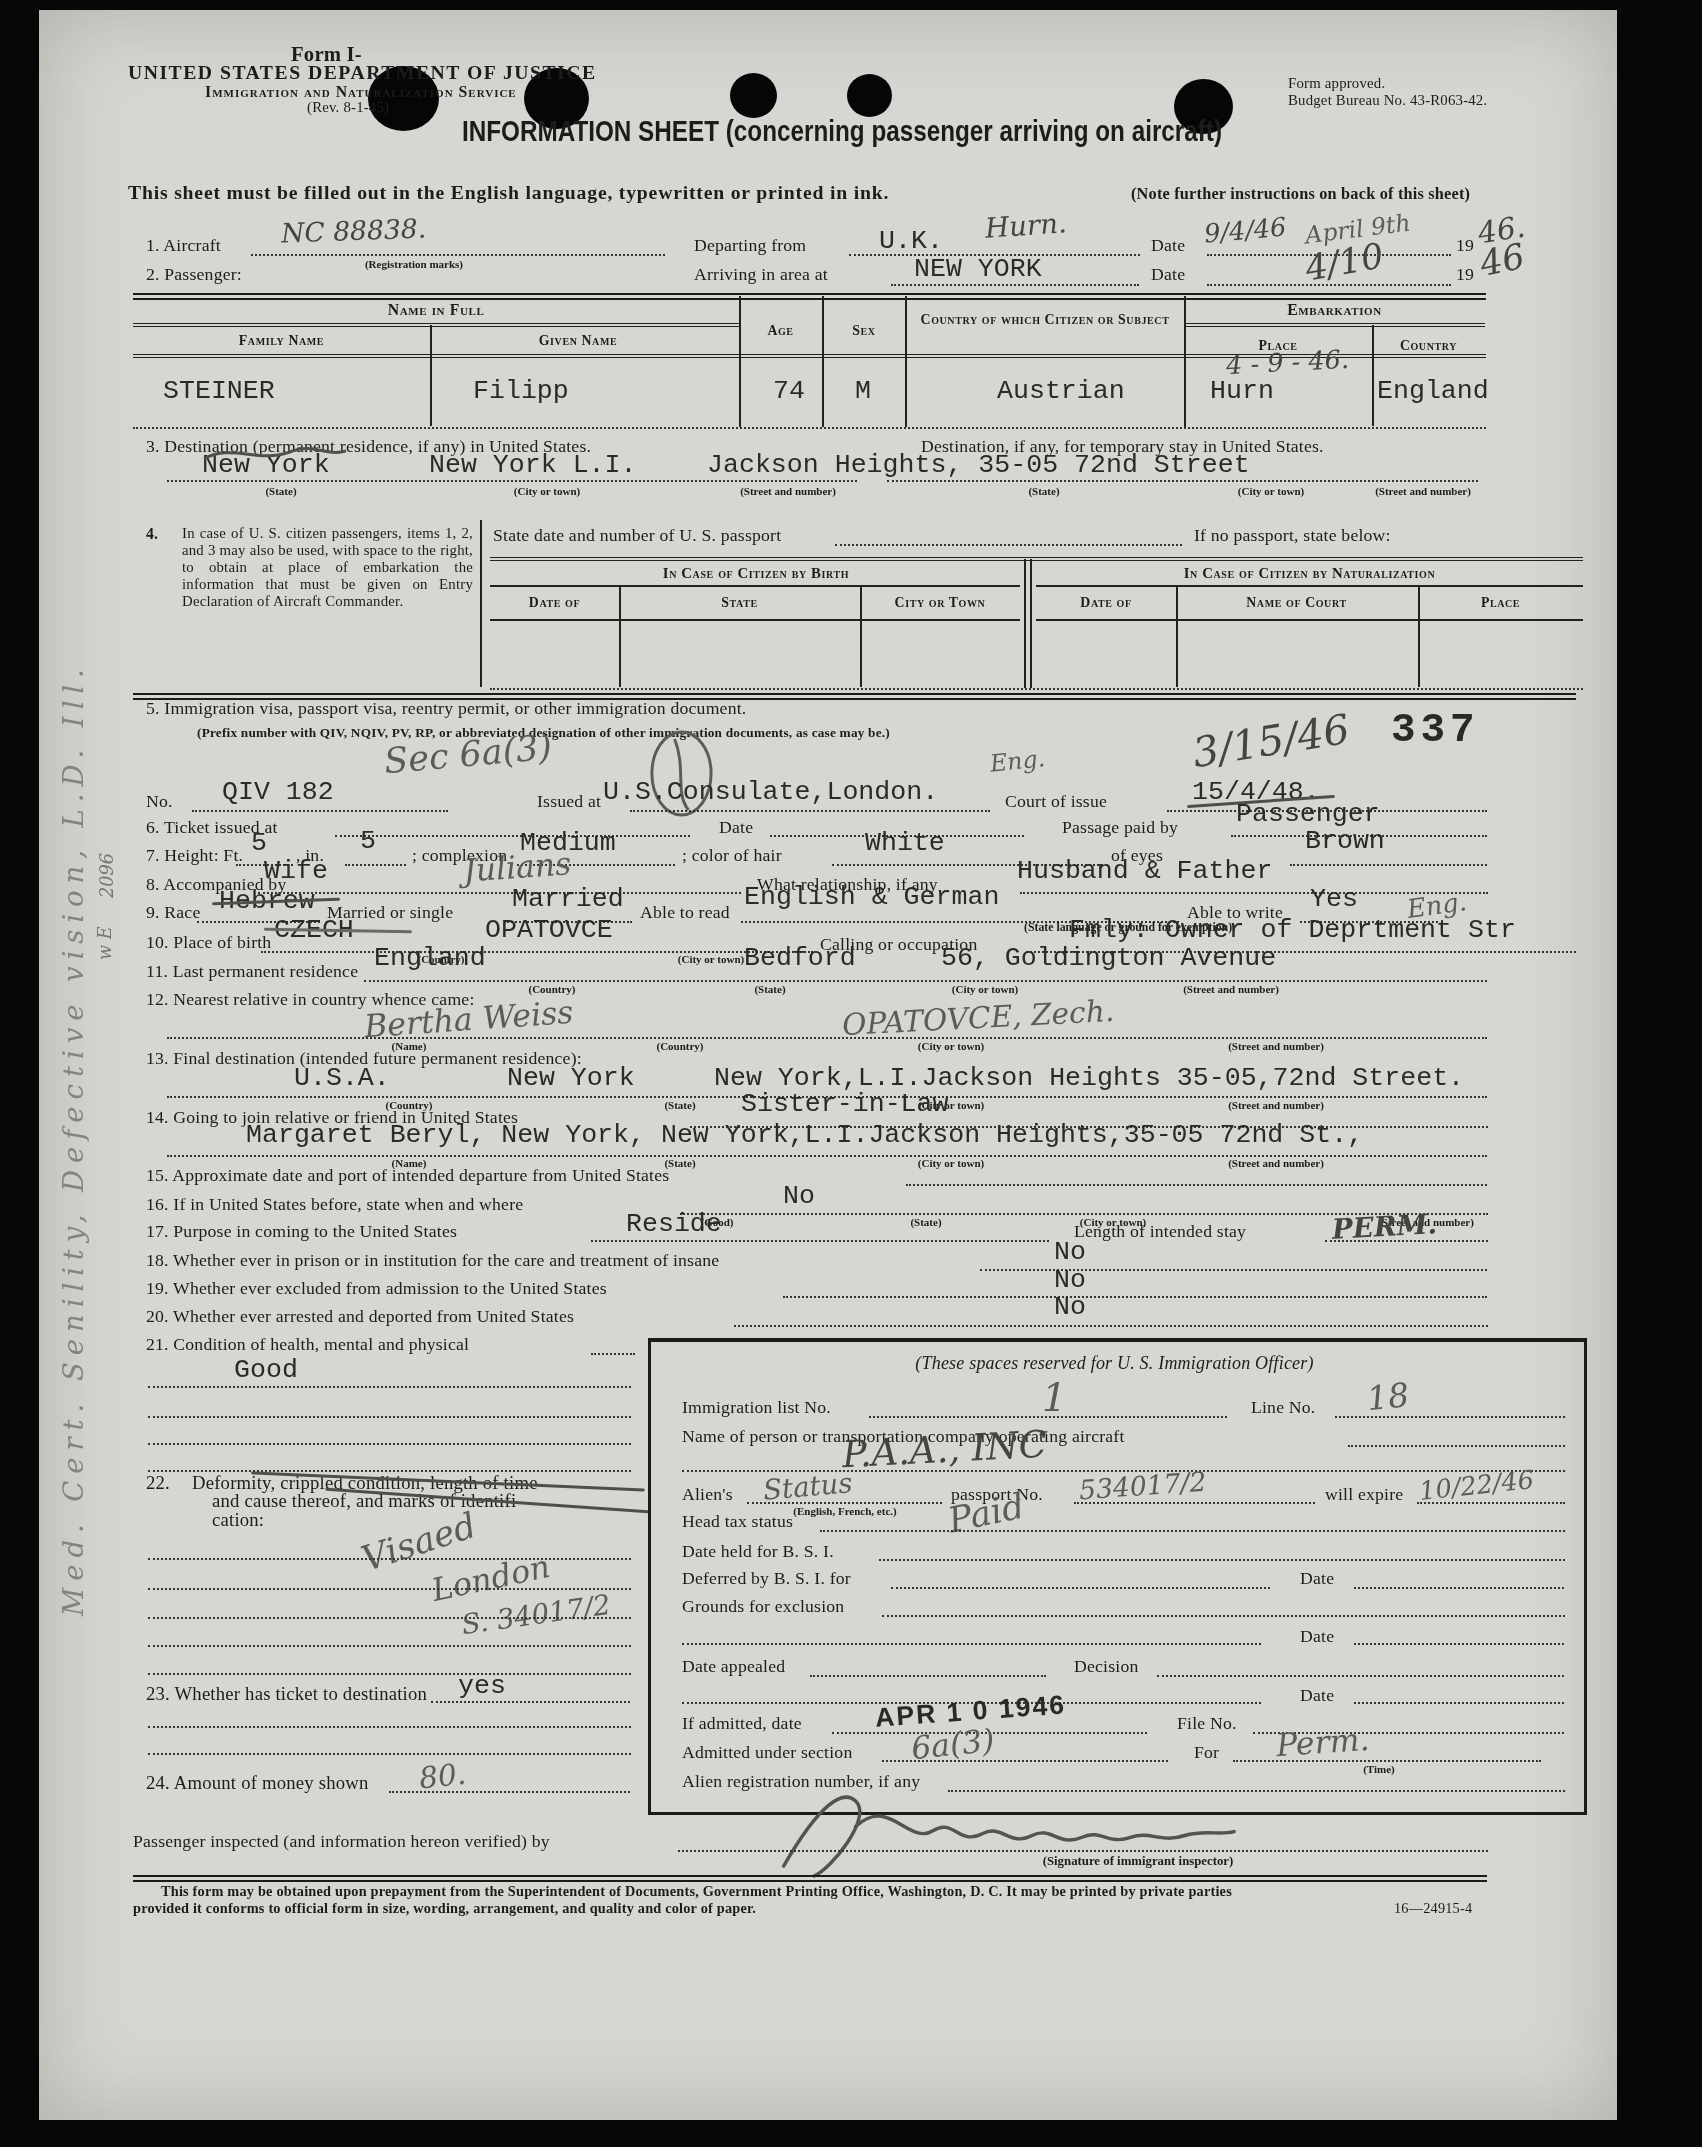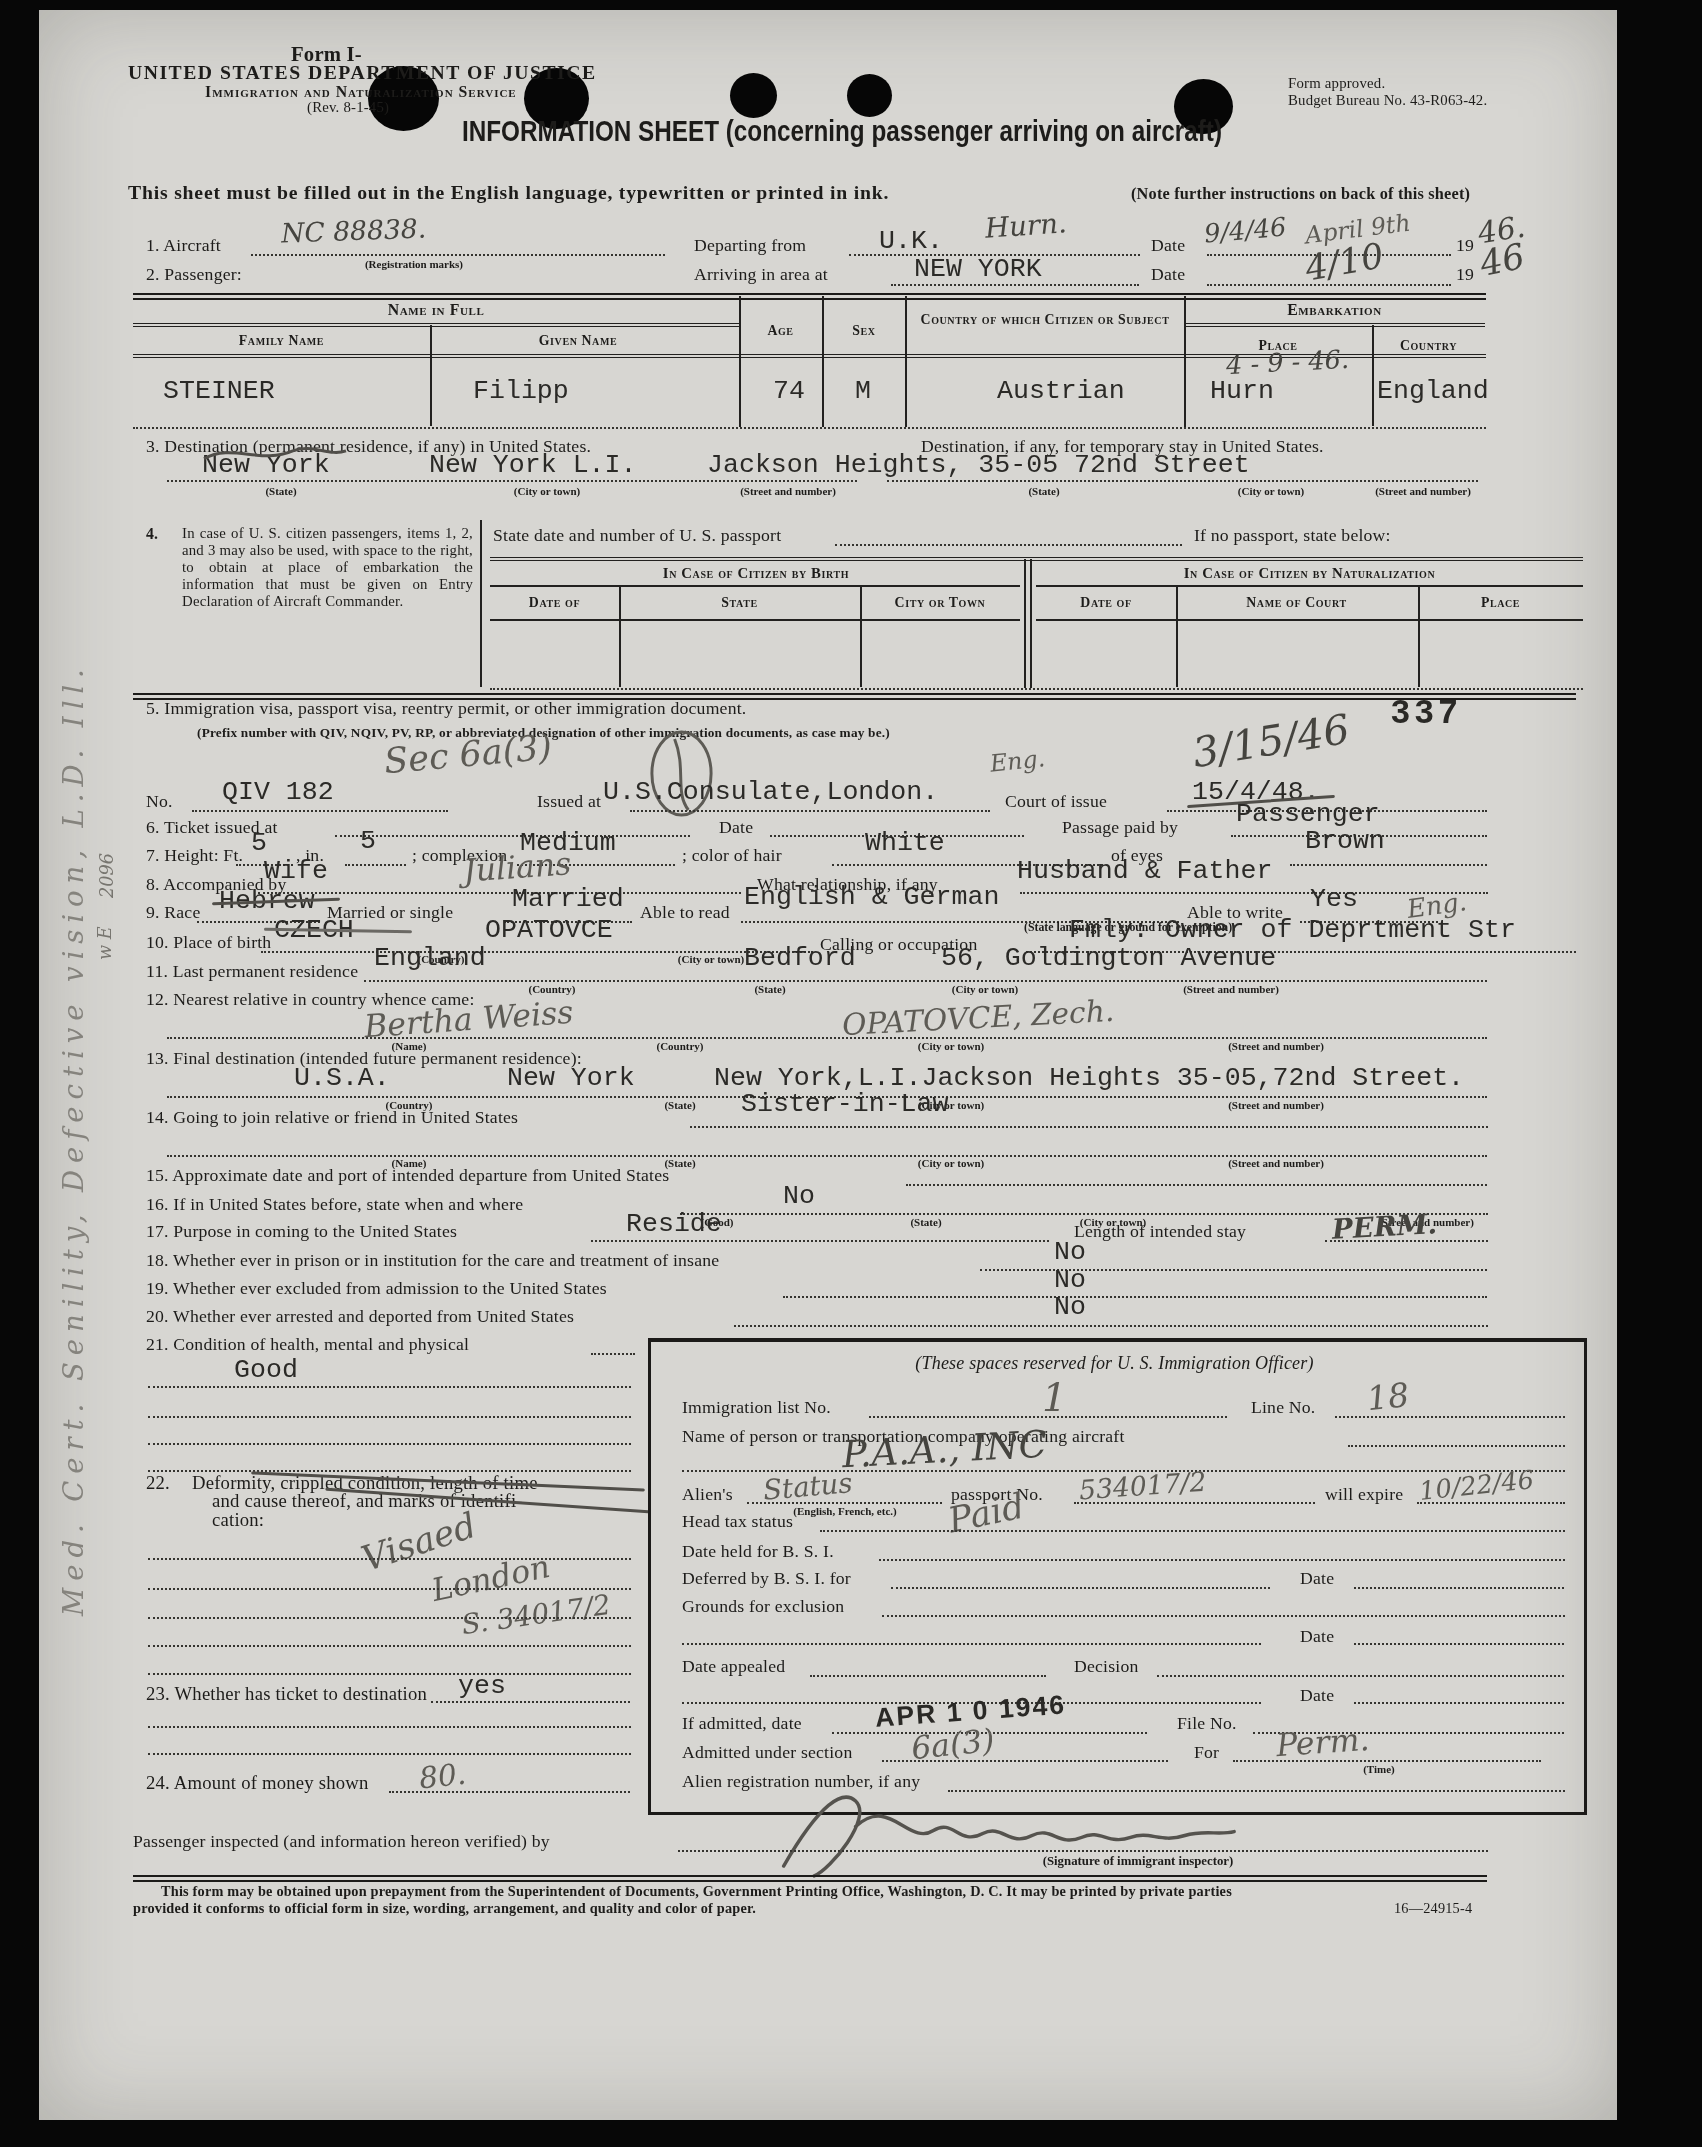--- a/index.html
+++ b/index.html
@@ -151,21 +151,21 @@
 
   <div class="lbl" style="left:146px;top:698px">5. Immigration visa, passport visa, reentry permit, or other immigration document.</div>
   <div class="lbl b" style="left:197px;top:725px;font-size:13.3px">(Prefix number with QIV, NQIV, PV, RP, or abbreviated designation of other immigration documents, as case may be.)</div>
   <div class="hw pencil" style="left:384px;top:734px;font-size:35px;transform:rotate(-5deg)">Sec 6a(3)</div>
   <svg style="left:645px;top:727px" width="73" height="93" viewBox="0 0 74 94">
     <ellipse cx="37" cy="47" rx="30" ry="42" fill="none" stroke="#5d5b55" stroke-width="3"></ellipse>
     <path d="M30,12 C42,42 30,66 44,84" fill="none" stroke="#5d5b55" stroke-width="3"></path>
     </svg>
   <div class="hw pencil" style="left:990px;top:747px;font-size:23.6px;transform:rotate(-6deg)">Eng.</div>
   <div class="hw" style="left:1192px;top:717px;font-size:41px;transform:rotate(-9deg)">3/15/46</div>
-  <div class="stamp" style="left:1391px;top:692px;font-family:Liberation Sans, sans-serif;font-size:34px;letter-spacing:4.9px">337</div>
+  <div class="stamp" style="left:1391px;top:707px;font-family:Liberation Mono, monospace;font-size:41px;letter-spacing:4.9px">337</div>
   <div class="lbl" style="left:146px;top:791px">No.</div>
   <div class="typed" style="left:222px;top:777px">QIV 182</div>
   <div class="dl" style="left:192px;top:810px;width:256px"></div>
   <div class="lbl" style="left:537px;top:791px">Issued at</div>
   <div class="typed" style="left:603px;top:777px">U.S.Consulate,London.</div>
   <div class="dl" style="left:630px;top:810px;width:360px"></div>
   <div class="lbl" style="left:1005px;top:791px">Court of issue</div>
   <div class="typed" style="left:1192px;top:777px">15/4/48.</div>
   <div class="strike" style="left:1187px;top:800px;width:148px;transform:rotate(-4deg)"></div>
   <div class="dl" style="left:1167px;top:810px;width:320px"></div>
@@ -254,20 +254,21 @@
   <div class="typed" style="left:714px;top:1063px">New York,L.I.Jackson Heights 35-05,72nd Street.</div>
   <div class="dl" style="left:167px;top:1096px;width:1320px"></div>
   <div class="sub" style="left:409px;top:1099px">(Country)</div>
   <div class="sub" style="left:680px;top:1099px">(State)</div>
   <div class="sub" style="left:951px;top:1099px">(City or town)</div>
   <div class="sub" style="left:1276px;top:1099px">(Street and number)</div>
 
   <div class="lbl" style="left:146px;top:1107px">14. Going to join relative or friend in United States</div>
   <div class="typed" style="left:741px;top:1089px">Sister-in-Law</div>
   <div class="dl" style="left:690px;top:1126px;width:798px"></div>
+  <div class="typed" style="left:246px;top:1120px">Margaret Beryl, New York, New York,L.I.Jackson Heights,35-05 72nd St.,</div>
   <div class="dl" style="left:167px;top:1155px;width:1320px"></div>
   <div class="sub" style="left:409px;top:1157px">(Name)</div>
   <div class="sub" style="left:680px;top:1157px">(State)</div>
   <div class="sub" style="left:951px;top:1157px">(City or town)</div>
   <div class="sub" style="left:1276px;top:1157px">(Street and number)</div>
 
   <div class="lbl" style="left:146px;top:1165px">15. Approximate date and port of intended departure from United States</div>
   <div class="dl" style="left:906px;top:1184px;width:581px"></div>
 
   <div class="lbl" style="left:146px;top:1194px">16. If in United States before, state when and where</div>

